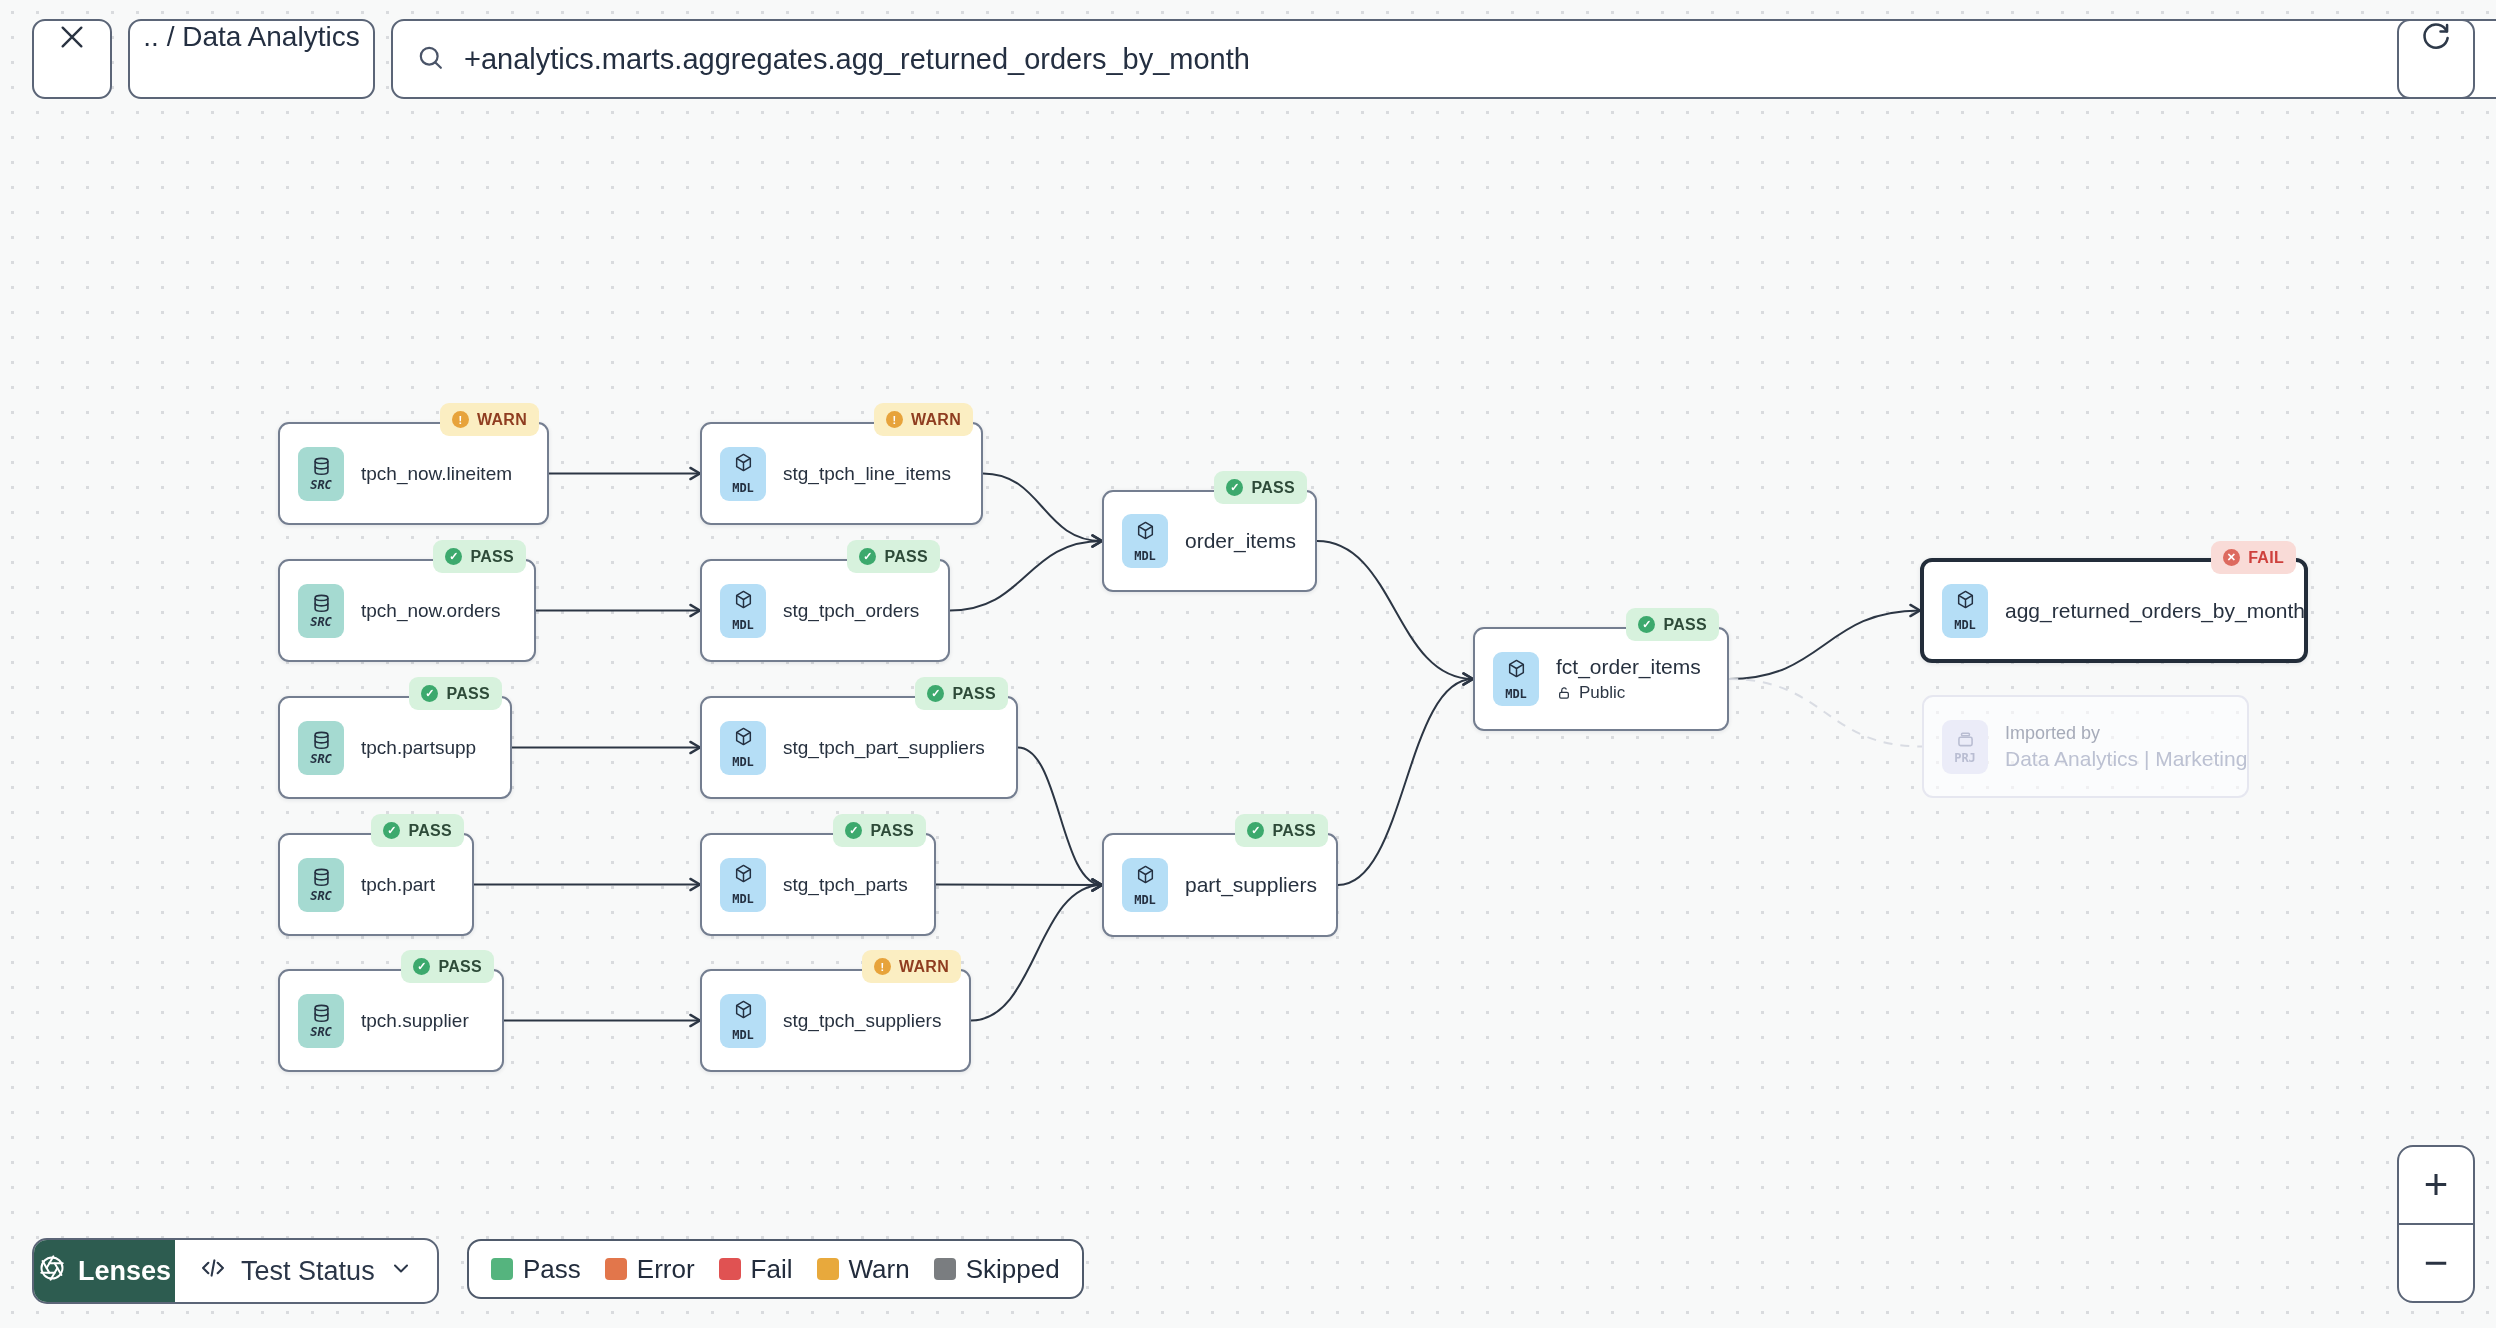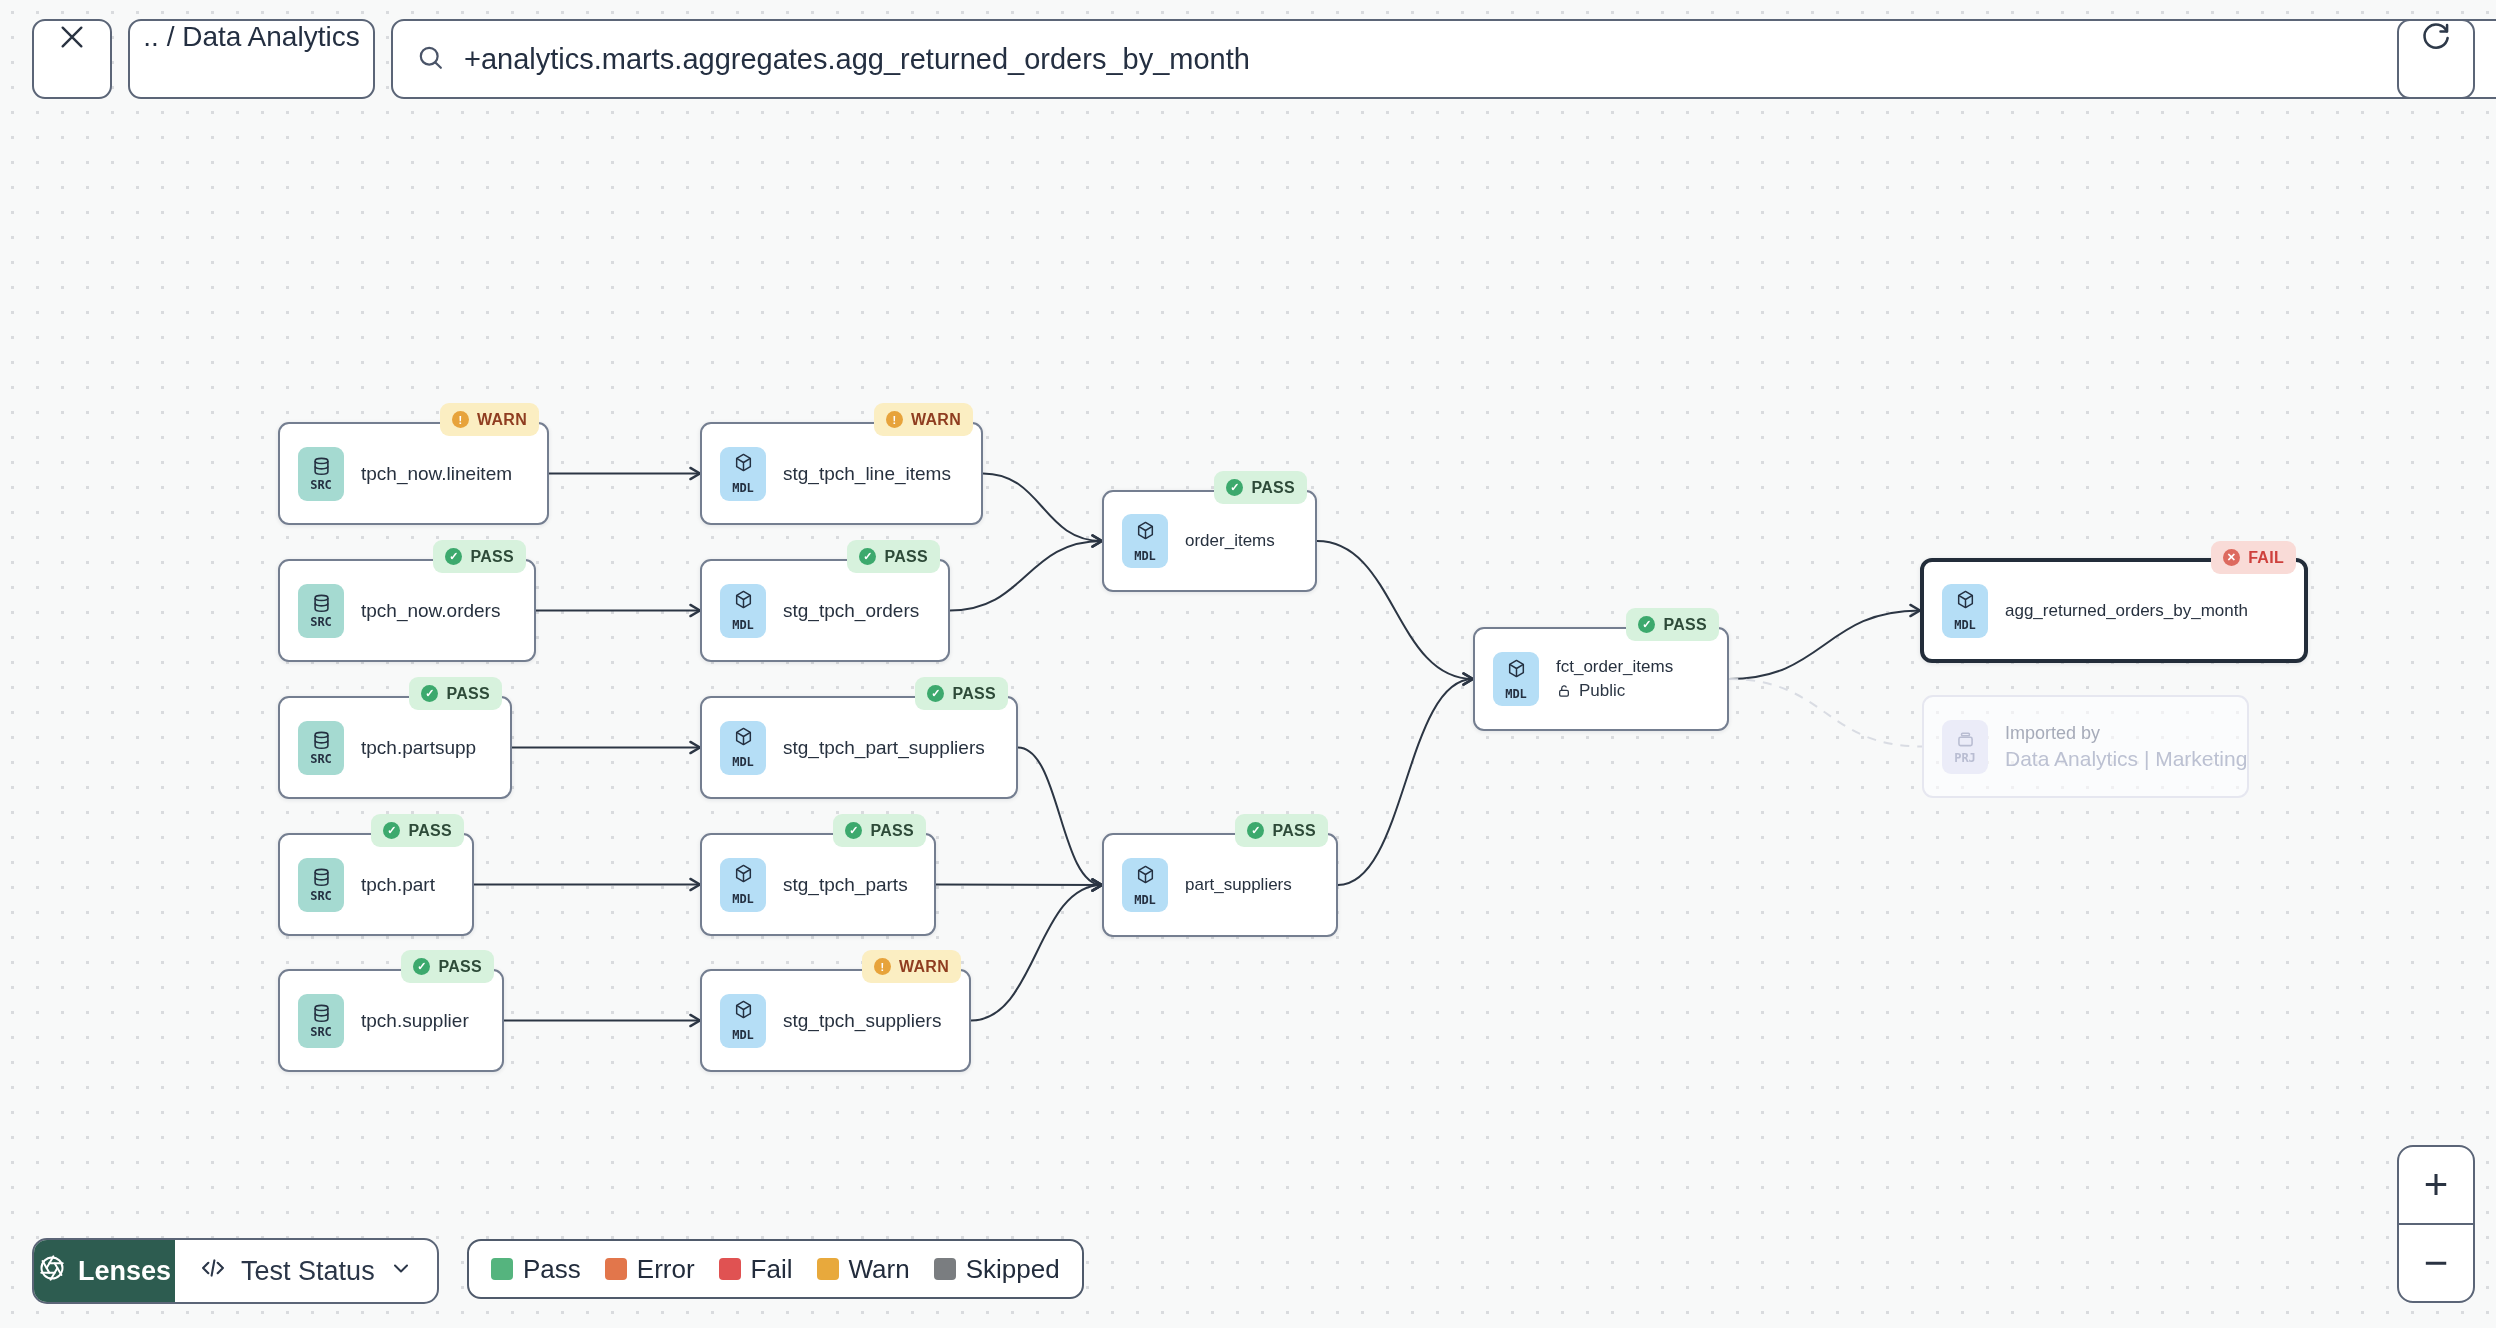--- a/index.html
+++ b/index.html
@@ -17,30 +17,30 @@
         border:2px solid #5b6577;border-radius:13px;display:flex;align-items:center;
         padding:0 22px;box-sizing:border-box;}
   #search-box input{flex:1;border:none;outline:none;background:transparent;
         font-family:"Liberation Sans",sans-serif;font-size:29px;color:#242f41;margin-left:16px;}
   #refresh-btn{left:2397px;top:19px;width:78px;height:80px;}
   
   .node{position:absolute;background:#fff;border:2px solid #747e90;border-radius:11px;
         display:flex;align-items:center;gap:17px;padding:0 18px;box-sizing:border-box;
         box-shadow:0 1px 4px rgba(20,30,50,.10);cursor:pointer;}
   .node .title{font-size:19px;color:#27313f;white-space:nowrap;}
-  .node.large .title{font-size:17px;font-weight:500;}
+  .node.large .title{font-size:21px;font-weight:500;}
   .node.selected{border:4px solid #232d3a;border-radius:12px;}
   .node.ghost{background:rgba(253,253,255,.62);border-color:#e6e7f0;box-shadow:none;}
   .node.ghost .title{color:#bcc1d2;font-size:21px;}
   .node.ghost .pre{color:#a6abb9;font-size:18px;margin-bottom:3px;}
   .chip{width:46px;height:54px;border-radius:9px;display:flex;flex-direction:column;
         align-items:center;justify-content:center;gap:1px;flex:0 0 auto;color:#243041;}
   .chip svg{width:21px;height:21px;}
   .chip .tlabel{font-family:"DejaVu Sans Mono",monospace;font-size:12px;font-weight:700;}
-  .chip.SRC{background:#a5dad1;}
+  .chip.SRC{background:#a5dad1;font-style:italic;}
   .chip.MDL{background:#b5def6;gap:8px;}
   .chip.PRJ{background:#ebecf8;color:#b9bdd2;}
   .badge{position:absolute;top:-21px;right:8px;height:33px;border-radius:9px;
          display:flex;align-items:center;gap:8px;padding:0 12px;
          font-size:16px;font-weight:600;letter-spacing:.3px;}
   .badge .dot{width:17px;height:17px;border-radius:50%;color:#fff;display:flex;
          align-items:center;justify-content:center;font-size:11px;font-weight:700;}
   .sub{display:flex;align-items:center;gap:7px;font-size:17px;color:#2c3644;margin-top:4px;}
   .sub svg{width:16px;height:16px;}
   #edge-layer{position:absolute;left:0;top:0;}

